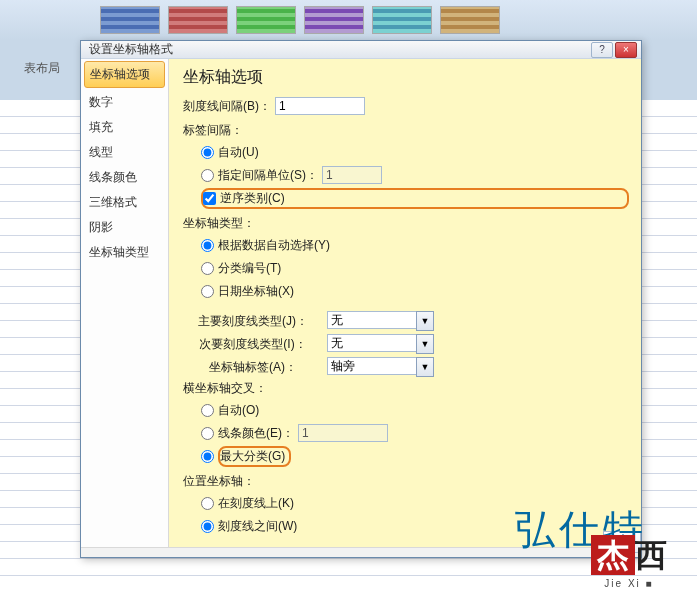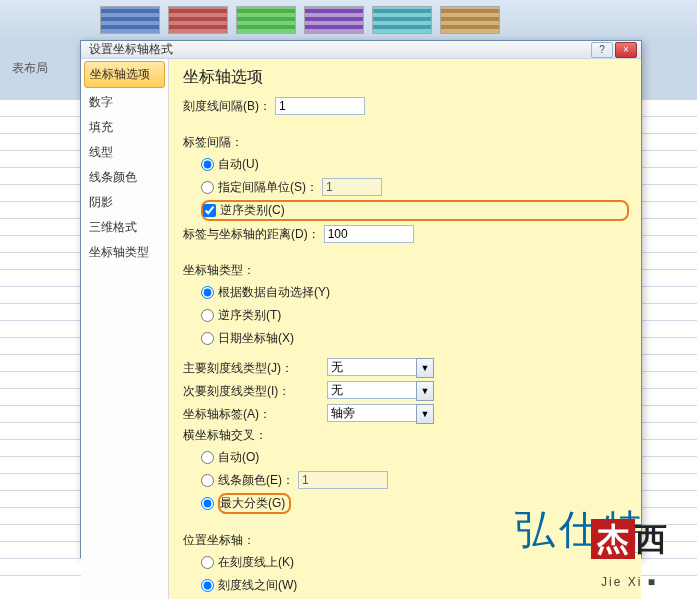--- a/index.html
+++ b/index.html
@@ -8,61 +8,61 @@
 
 .bg-grid { position: absolute; left: 0; top: 100px; right: 0; bottom: 0; background: #fff; }
 .bg-grid .row { height: 17px; border-bottom: 1px solid #d0d7e5; }
 .col-headers { position: absolute; left: 0; top: 100px; right: 0; height: 17px; background: #e4ecf7; border-bottom: 1px solid #9eb6ce; display: flex; }
 .col-headers span { width: 65px; text-align: center; font-size: 12px; color: #333; border-right: 1px solid #9eb6ce; line-height: 17px; }
 .chart-stub { position: absolute; right: 60px; top: 165px; width: 60px; height: 300px; border: 1px solid #88a; background: #fff; font-size: 11px; padding: 120px 0 0 5px; }
 
 
 .ribbon-strip { position: absolute; top: 0; left: 0; right: 0; height: 40px; background: linear-gradient(#dbe7f5, #c8d8e8); display: flex; align-items: center; padding-left: 100px; gap: 8px; }
 .ribbon-swatch { width: 60px; height: 28px; background: repeating-linear-gradient(0deg, var(--c1) 0 4px, var(--c2) 4px 8px); border: 1px solid #aaa; }
-.ribbon-tab { position: absolute; left: 4px; top: 58px; font-size: 12px; color: #555; padding: 2px 8px; }
+.ribbon-tab { position: absolute; left: 16px; top: 58px; font-size: 12px; color: #555; padding: 2px 8px; }
 
 
 .dialog { position: absolute; left: 80px; top: 40px; width: 562px; height: 518px; background: #f2f2f2; border: 1px solid #6b8aab; box-shadow: 2px 2px 8px rgba(0,0,0,0.25); display: flex; flex-direction: column; }
 .titlebar { height: 22px; background: linear-gradient(#f8f8f8, #e0e6ef); display: flex; align-items: center; padding: 0 4px; border-bottom: 1px solid #cbd6e4; }
 .titlebar .title { font-size: 12px; color: #333; flex: 1; padding-left: 4px; }
 .winbtn { width: 22px; height: 16px; margin-left: 2px; background: linear-gradient(#f5f7fa, #dfe6ef); border: 1px solid #9fb4cd; border-radius: 2px; font-size: 10px; line-height: 14px; text-align: center; color: #445; }
 .winbtn.close { background: linear-gradient(#e77, #c33); color: #fff; border-color: #933; }
 
 .dialog-body { flex: 1; display: flex; background: #fef9c3; }
 
 
 .nav { width: 88px; border-right: 1px solid #d9d9d9; background: #fdfdfd; }
 .nav a { display: block; padding: 4px 8px; font-size: 12px; color: #333; text-decoration: none; cursor: pointer; }
 .nav a.active { background: linear-gradient(#ffe9a9, #ffce55); border: 1px solid #e6a23c; border-radius: 3px; margin: 2px 3px; padding: 4px 5px; }
 
 
 .panel { flex: 1; padding: 8px 12px 8px 14px; font-size: 12px; color: #222; overflow: hidden; }
 .panel h2 { font-size: 16px; font-weight: normal; margin-bottom: 8px; }
 .row-item { display: flex; align-items: center; margin: 3px 0; min-height: 20px; }
-.row-item label, .row-item span.lbl { margin-right: 4px; }
+.row-item label, .row-item span.lbl { margin-right: 4px; text-align: center; }
 .row-item input[type=text] { width: 90px; height: 18px; border: 1px solid #a9bcd3; padding: 0 3px; font-size: 12px; }
 .row-item input.small { width: 60px; }
 .radio, .check { width: 13px; height: 13px; margin-right: 4px; flex: none; }
 .indent { margin-left: 18px; }
-.group-label { margin-top: 18px; }
+.group-label { margin-top: 6px; }
 
 .highlight-box { border: 2px solid #e67e22; border-radius: 8px; padding: 0 4px 0 0; }
 
 .sel { position: relative; }
 .sel input { width: 48px; height: 20px; border: 1px solid #8aa0bd; padding: 0 3px; font-size: 12px; }
 .sel button { width: 18px; height: 20px; border: 1px solid #8aa0bd; background: linear-gradient(#f5f7fa,#dfe6ef); margin-left: -1px; vertical-align: top; font-size: 9px; }
 
 .footer { height: 30px; border-top: 1px solid #d9d9d9; background: #f2f2f2; }
 .footer .btn { position: absolute; right: 0; bottom: 4px; height: 22px; width: 38px; border: 1px solid #a9bcd3; background: linear-gradient(#fff,#e8eef6); font-size: 12px; }
 
 
 .wm { position: absolute; right: 30px; bottom: 10px; text-align: center; }
 .wm .big { font-size: 32px; font-weight: bold; color: #222; }
 .wm .red { background: #bc1c1c; color: #fff; padding: 2px 6px; }
-.wm .small { font-size: 12px; color: #444; letter-spacing: 2px; margin-top: 13px; }
+.wm .small { font-size: 10px; color: #444; letter-spacing: 2px; }
 .wm-ghost { position: absolute; right: 50px; bottom: 42px; font-size: 40px; color: #0369a1; letter-spacing: 4px; font-weight: 300; }
 </style>
 </head>
 <body>
 
 <div class="ribbon-strip">
   <div class="ribbon-swatch" style="--c1:#7b9bd1;--c2:#4a6db3"></div>
   <div class="ribbon-swatch" style="--c1:#d17b7b;--c2:#b34a4a"></div>
   <div class="ribbon-swatch" style="--c1:#7bd17b;--c2:#4ab34a"></div>
   <div class="ribbon-swatch" style="--c1:#b39bd1;--c2:#7b4ab3"></div>
@@ -125,22 +125,22 @@
     <div class="winbtn close">×</div>
   </div>
 
   <div class="dialog-body">
     <div class="nav">
       <a class="active">坐标轴选项</a>
       <a>数字</a>
       <a>填充</a>
       <a>线型</a>
       <a>线条颜色</a>
+      <a>三维格式</a>
       <a>阴影</a>
-      <a>三维格式</a>
       <a>坐标轴类型</a>
     </div>
 
     <div class="panel">
       <h2>坐标轴选项</h2>
 
       <div class="row-item">
         <span class="lbl">刻度线间隔(B)：</span>
         <input type="text" value="1" style="">
       </div>
@@ -154,33 +154,29 @@
         <input class="radio" type="radio" name="li" style="">
         <span class="lbl">指定间隔单位(S)：</span>
         <input type="text" class="small" disabled="" value="1" style="">
       </div>
 
       <div class="row-item indent highlight-box">
         <input class="check" type="checkbox" checked="" style="">
         <span>逆序类别(C)</span>
       </div>
 
-      <div class="row-item">
-        <span class="lbl">标签与坐标轴的距离(D)：</span>
-        <input type="text" value="100" style="">
-      </div>
 
       <div class="group-label">坐标轴类型：</div>
       <div class="row-item indent">
         <input class="radio" type="radio" name="at" checked="" style="">
         <span>根据数据自动选择(Y)</span>
       </div>
       <div class="row-item indent">
         <input class="radio" type="radio" name="at" style="">
-        <span>逆序类别(T)</span>
+        <span>分类编号(T)</span>
       </div>
       <div class="row-item indent">
         <input class="radio" type="radio" name="at" style="">
         <span>日期坐标轴(X)</span>
       </div>
 
       <div class="row-item" style="margin-top:10px">
         <span class="lbl" style="width:140px">主要刻度线类型(J)：</span>
         <span class="sel">
           <input type="text" value="无" style=""><button>▼</button>

